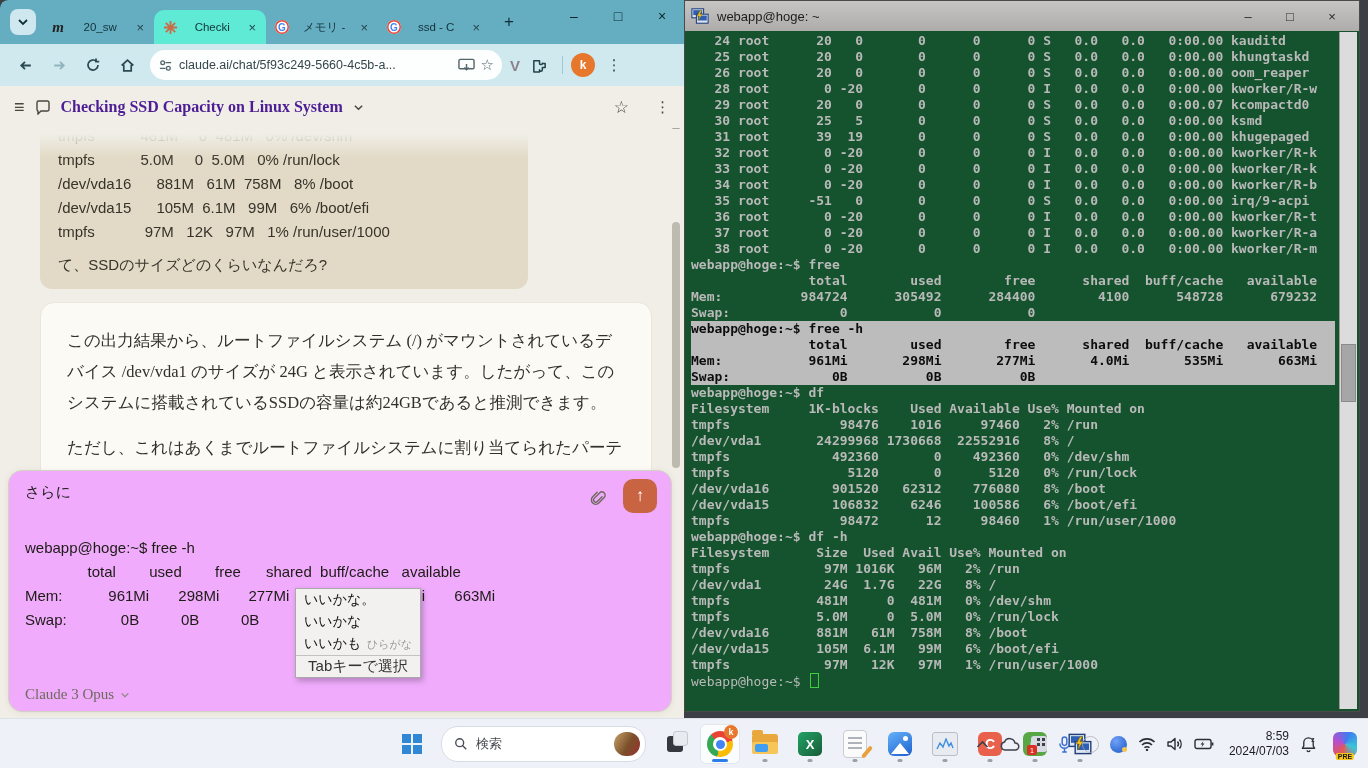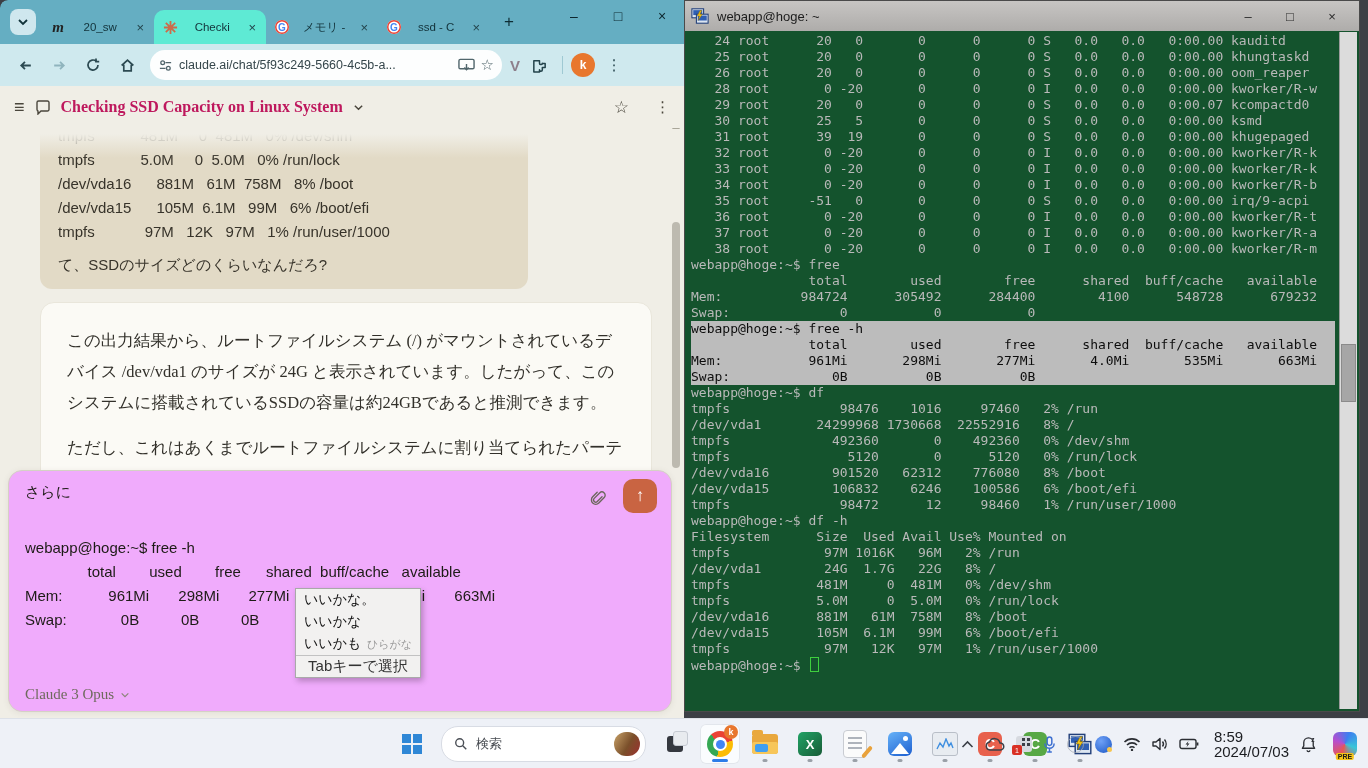--- a/index.html
+++ b/index.html
@@ -28,21 +28,21 @@
   .urlbar{flex:0 0 336px;height:30px;background:#fdfefe;border-radius:15px;display:flex;align-items:center;padding:0 8px;gap:6px;margin:0 4px;}
   .url-text{flex:1;font-size:12.5px;color:#35464b;white-space:nowrap;overflow:hidden;}
   .ext-v{font:bold 15px "Liberation Sans",sans-serif;color:#8d7f8b;}
   .toolbar-sep{width:1px;height:18px;background:#9fc9d3;margin:0 4px;}
   .avatar{width:24px;height:24px;border-radius:50%;background:#e8772e;color:#fff;display:flex;align-items:center;justify-content:center;font-size:12px;font-weight:bold;}
   .kebab{font-size:15px;color:#2c4a52;}
 
   
   .page{position:absolute;top:86px;left:0;right:0;bottom:0;background:#f0eee6;}
   .chat-header{position:absolute;top:0;left:0;right:0;height:42px;background:#f0eee6;display:flex;align-items:center;padding:0 14px;gap:10px;z-index:5;}
-  .chat-title{font:600 16px "Liberation Serif",serif;color:#be185d;}
+  .chat-title{font:600 16px "Liberation Serif",serif;color:#4c1d95;}
   .hamburger{font-size:18px;color:#4a463c;}
   .hdr-right{margin-left:auto;display:flex;align-items:center;gap:26px;}
   .hdr-star{font-size:17px;color:#4a463c;}
   .fade-top{position:absolute;top:42px;left:0;right:16px;height:30px;background:linear-gradient(#f0eee6 20%,rgba(240,238,230,0));z-index:4;}
 
   .user-bubble{position:absolute;left:40px;top:30px;width:452px;background:#e2dac6;border-radius:12px;padding:8px 18px 14px 18px;z-index:1;}
   .user-line{white-space:pre;font-size:15px;line-height:24px;color:#37332a;}
   .user-line.faded{opacity:.55;}
   .user-question{font-size:15px;color:#37332a;margin-top:12px;}
 
@@ -67,21 +67,21 @@
   .ime-mode{margin-left:auto;color:#9a9a9a;font-size:11px;}
   .ime-hint{height:21px;border-top:1px solid #c2c2c2;display:flex;align-items:center;justify-content:center;font-size:15px;color:#333;}
 
   
   .terminal{position:absolute;left:684px;top:0;width:676px;height:712px;background:#14532d;border:1px solid #4a4a4a;box-sizing:border-box;}
   .term-titlebar{height:30px;background:linear-gradient(#c7c5c3,#aeacaa);display:flex;align-items:center;padding:0 6px;gap:8px;}
   .term-title{font-size:13px;color:#1d1d1d;}
   .term-controls{margin-left:auto;display:flex;}
   .term-btn{width:42px;text-align:center;color:#2a2a2a;font-size:13px;}
   .term-body{position:absolute;top:32px;left:6px;right:24px;bottom:2px;font:13px/16px "DejaVu Sans Mono",monospace;color:#b9b9b9;overflow:hidden;}
-  .term-line{white-space:pre;height:16px;}
+  .term-line{white-space:pre;height:16px;font-weight:bold;}
   .term-line.sel{background:#bcbcbc;color:#0d0d0d;}
   .term-prompt-line{white-space:pre;height:16px;}
   .term-cursor{display:inline-block;width:7px;height:13px;border:1.5px solid #3ecf3e;vertical-align:-2px;margin-left:2px;}
   .term-scroll{position:absolute;top:31px;right:2px;width:17px;bottom:2px;background:#dcdcdc;border-left:1px solid #9b9b9b;}
   .term-thumb{position:absolute;left:1px;right:1px;top:312px;height:56px;background:#a6a6a6;border:1px solid #8b8b8b;}
 
   
   .taskbar{position:absolute;left:0;top:718px;width:1368px;height:50px;background:#eef1f7;border-top:1px solid #dde1e8;}
   .tb-center{position:absolute;left:392px;top:0;height:50px;display:flex;align-items:center;gap:5px;}
   .tb-item{width:40px;height:40px;border-radius:6px;display:flex;align-items:center;justify-content:center;position:relative;}
@@ -111,21 +111,21 @@
   .photos-icon{width:24px;height:24px;border-radius:6px;background:linear-gradient(150deg,#66b2f8,#1d5fd0);position:relative;overflow:hidden;}
   .photos-icon::before{content:"";position:absolute;left:3px;bottom:2px;border-left:9px solid transparent;border-right:9px solid transparent;border-bottom:11px solid #fff;}
   .photos-icon::after{content:"";position:absolute;right:4px;top:4px;width:5px;height:5px;border-radius:50%;background:#fff;}
   .perf-icon{width:24px;height:22px;background:#e8ecf1;border:1px solid #b9bfc8;border-radius:3px;display:flex;align-items:center;justify-content:center;}
   .cam-icon{width:24px;height:24px;border-radius:6px;color:#fff;font-weight:bold;font-size:14px;display:flex;align-items:center;justify-content:center;}
   .cam-orange{background:#e8614d;}
   .cam-green{background:#57a845;}
 
   .tb-tray{position:absolute;right:6px;top:0;height:50px;display:flex;align-items:center;gap:11px;}
   .tray-icon{display:flex;align-items:center;justify-content:center;}
-  .clockbox{font-size:15px;color:#1b1d21;line-height:15px;margin-left:4px;}
+  .clockbox{text-align:right;font-size:12px;color:#1b1d21;line-height:15px;margin-left:4px;}
   .todo-icon{position:relative;width:16px;height:16px;background:#d7dae0;border-radius:3px;}
   .todo-icon::before{content:"";position:absolute;right:2px;top:2px;width:3px;height:3px;background:#3c4048;box-shadow:-5px 0 0 #3c4048,0 5px 0 #3c4048,-5px 5px 0 #3c4048;}
   .todo-badge{position:absolute;left:-4px;bottom:-3px;width:10px;height:10px;background:#d93025;color:#fff;font-size:7px;display:flex;align-items:center;justify-content:center;border-radius:2px;}
   .dim-circle{width:15px;height:15px;border-radius:50%;border:1.5px solid #a7abb2;opacity:.75;}
   .blue-ball{width:17px;height:17px;border-radius:50%;background:radial-gradient(circle at 35% 30%,#6fa1f7,#1a56c4);position:relative;}
   .blue-ball::after{content:"";position:absolute;right:0;bottom:1px;width:5px;height:5px;border-radius:50%;background:#f7c54d;}
   .copilot-icon{width:24px;height:24px;border-radius:6px;background:conic-gradient(from 200deg,#e8584f,#b64ecf,#3d7ef0,#39c6d8,#e8584f);position:relative;}
   .copilot-badge{position:absolute;left:50%;transform:translateX(-50%);bottom:-4px;background:#f5c518;color:#1a1a1a;font-size:7px;font-weight:bold;padding:0 2px;border-radius:2px;}
 </style>
 </head>
@@ -394,20 +394,21 @@
           <div class="term-line sel">webapp@hoge:~$ free -h</div>
 
           <div class="term-line sel">               total        used        free      shared  buff/cache   available</div>
 
           <div class="term-line sel">Mem:           961Mi       298Mi       277Mi       4.0Mi       535Mi       663Mi</div>
 
           <div class="term-line sel">Swap:             0B          0B          0B</div>
 
           <div class="term-line">webapp@hoge:~$ df</div>
 
+          <div class="term-line">Filesystem     1K-blocks    Used Available Use% Mounted on</div>
 
           <div class="term-line">tmpfs              98476    1016     97460   2% /run</div>
 
           <div class="term-line">/dev/vda1       24299968 1730668  22552916   8% /</div>
 
           <div class="term-line">tmpfs             492360       0    492360   0% /dev/shm</div>
 
           <div class="term-line">tmpfs               5120       0      5120   0% /run/lock</div>
 
           <div class="term-line">/dev/vda16        901520   62312    776080   8% /boot</div>

